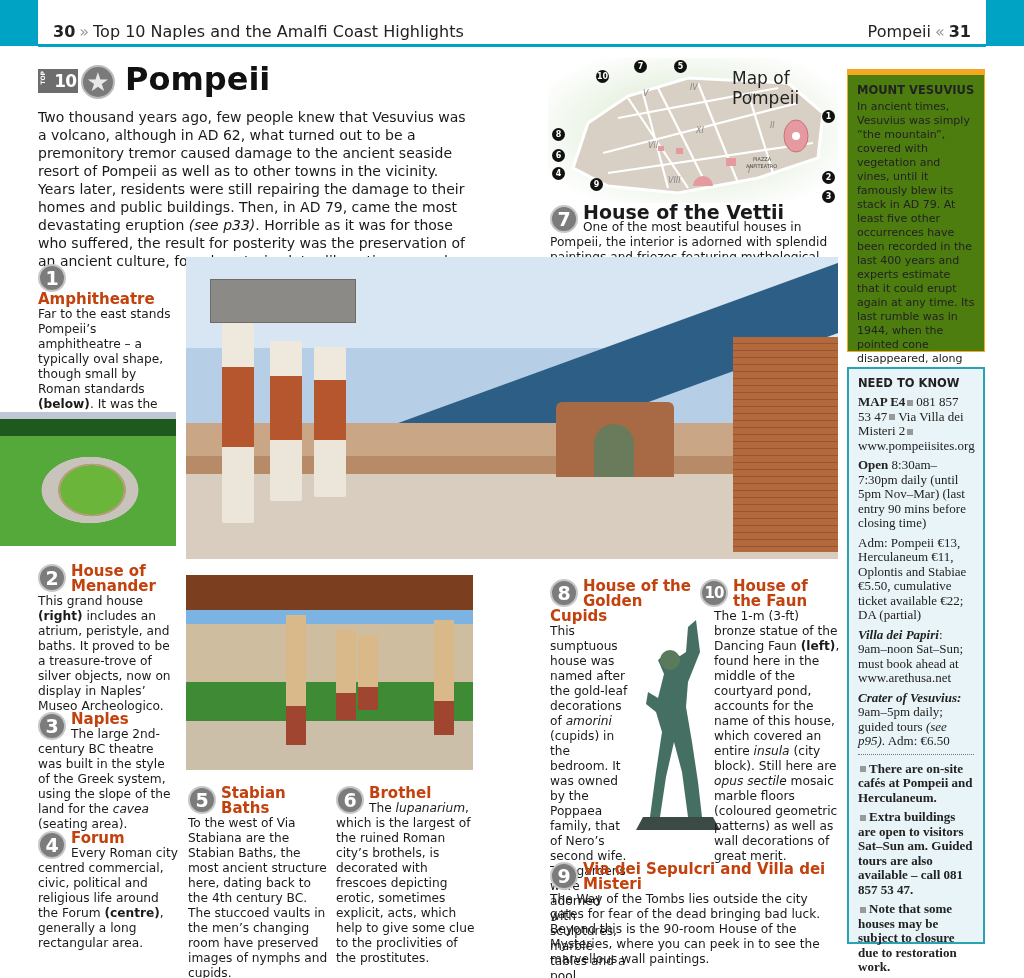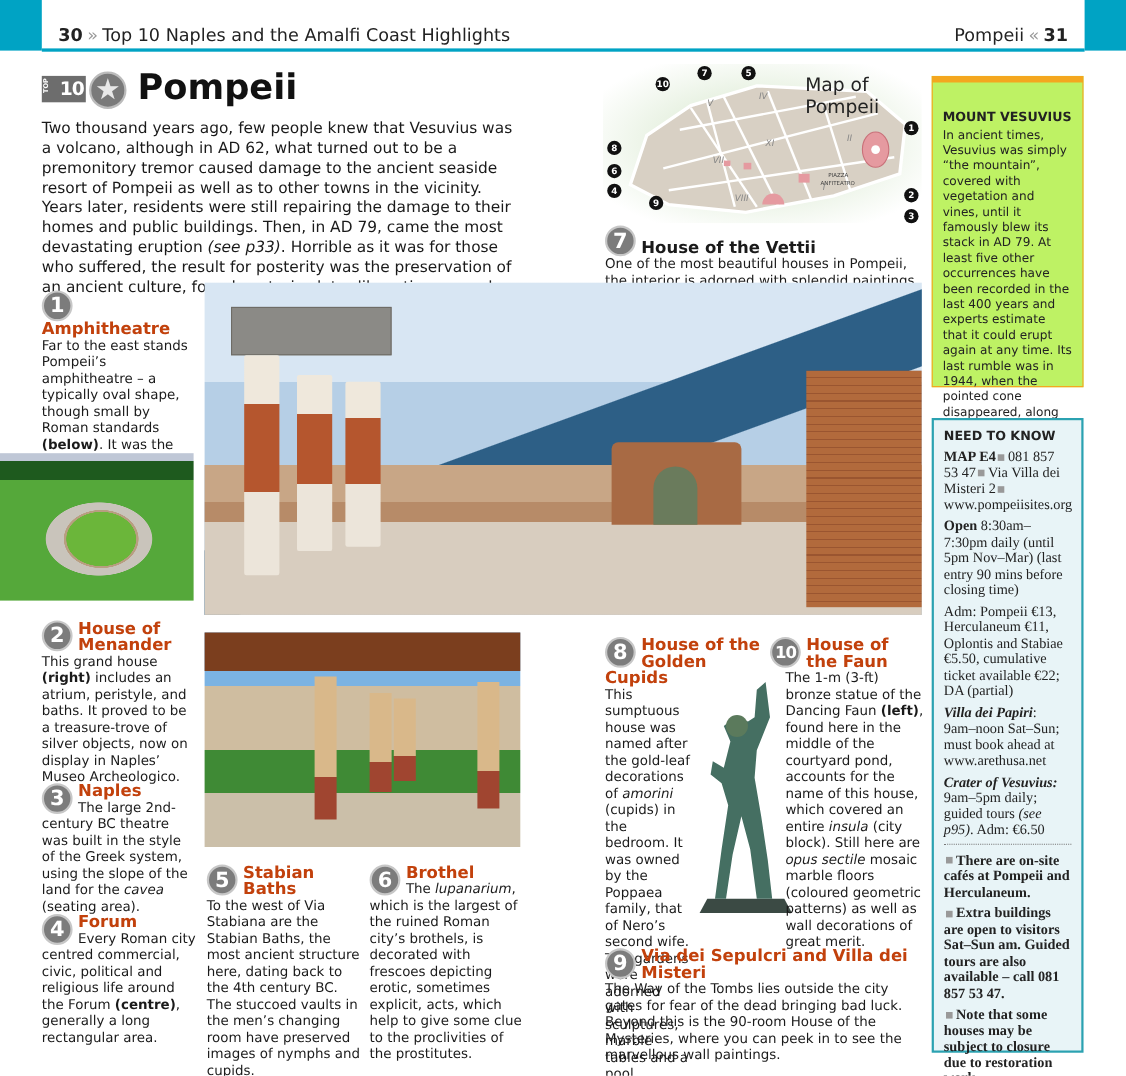--- a/index.html
+++ b/index.html
@@ -57,28 +57,28 @@
         linear-gradient(180deg, #7bb3e3 0 25%, #cfbda0 25% 55%, #3f8a35 55% 75%, #cbbfa9 75% 100%); }
     .mcol { position: absolute; width: 20px; background: linear-gradient(180deg, #d9b88a 0 70%, #a04530 70% 100%); }
     .img-faun { left: 628px; top: 612px; width: 100px; height: 228px; }
 
     
     .map { position: absolute; left: 548px; top: 58px; width: 290px; height: 145px; }
     .map-title { position: absolute; left: 184px; top: 10px; font-size: 17px; font-weight: normal; color: #222; }
     .map-pin { position: absolute; width: 13px; height: 13px; border-radius: 50%; background: #111; color: #fff; font-size: 8px; font-weight: bold; line-height: 13px; text-align: center; }
 
     .vettii { position: absolute; left: 550px; top: 203px; width: 290px; font-size: 12.2px; line-height: 15px; }
-    .vettii h3 { font-size: 15px; line-height: 15px; font-weight: bold; margin-top: 15px; }
-
-    
-    .box-vesuvius { position: absolute; left: 847px; top: 69px; width: 138px; height: 283px; background: #bef264; border: 1px solid #f4a71f; border-top: 6px solid #f4a71f; padding: 24px 9px; }
+    .vettii h3 { font-size: 19px; line-height: 15px; font-weight: bold; margin-top: 2px; }
+
+    
+    .box-vesuvius { position: absolute; left: 847px; top: 69px; width: 138px; height: 283px; background: #4d7c0f; border: 1px solid #f4a71f; border-top: 6px solid #f4a71f; padding: 8px 9px; }
     .box-vesuvius h4 { font-size: 11.5px; font-weight: bold; margin-bottom: 3px; color: #222; }
     .box-vesuvius p { font-size: 11px; line-height: 14px; color: #222; }
 
-    .box-ntk { position: absolute; left: 847px; top: 380px; width: 138px; height: 577px; background: #e8f4f7; border: 2px solid #2ba2b1; padding: 7px 9px; }
+    .box-ntk { position: absolute; left: 847px; top: 367px; width: 138px; height: 577px; background: #e8f4f7; border: 2px solid #2ba2b1; padding: 7px 9px; }
     .box-ntk h4 { font-size: 11.5px; font-weight: bold; margin-bottom: 5px; color: #222; }
     .box-ntk p { font-size: 13px; line-height: 14.5px; color: #222; margin-bottom: 5px; font-family: Liberation Serif, serif; }
     .box-ntk b { font-weight: bold; }
     .box-ntk i { font-style: italic; }
     .box-ntk .sq { display: inline-block; width: 6px; height: 6px; background: #999; margin: 0 3px 1px 2px; vertical-align: middle; }
     .box-ntk .dots { border-top: 1px dotted #777; margin: 5px 0 7px; }
     .box-ntk .note { font-weight: bold; }
   </style>
 </head>
 <body>

